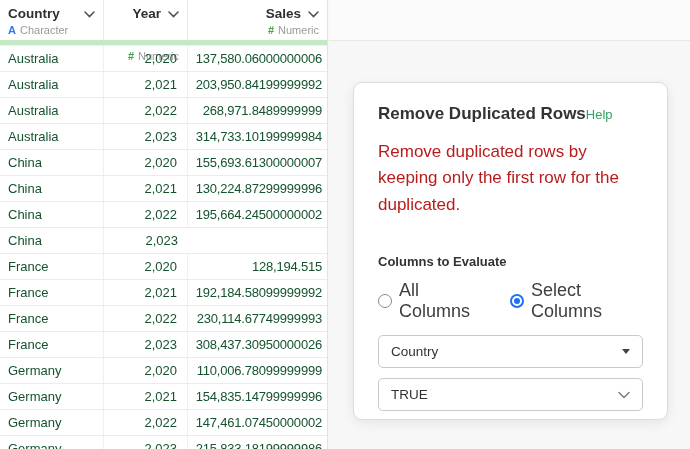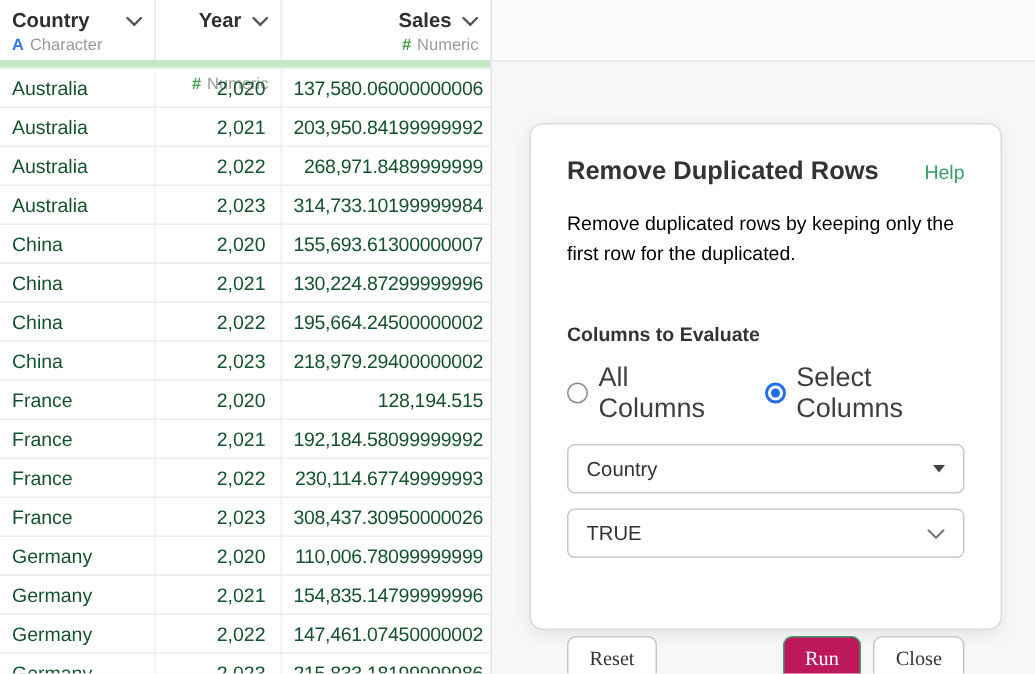--- a/index.html
+++ b/index.html
@@ -54,24 +54,24 @@
   
   .dialog {
     position: absolute; left: 353px; top: 82px;
     width: 315px; height: 338px;
     background: #ffffff;
     border: 1px solid #dcdcdc;
     border-radius: 9px;
     box-shadow: 0 3px 12px rgba(0,0,0,0.08);
     padding: 21px 24px 20px 24px;
   }
-  .dlg-head { display: flex; justify-content: space-between; align-items: baseline; }
+  .dlg-head { display: flex; align-items: baseline; }
   .dlg-title { font-size: 17px; font-weight: bold; color: #333; }
   .dlg-help { font-size: 13px; color: #35a065; text-decoration: none; cursor: pointer; }
-  .dlg-desc { margin-top: 15px; font-size: 13px; line-height: 1.55; color: #000000; }
+  .dlg-desc { margin-top: 15px; font-size: 17px; line-height: 1.55; color: #b91c1c; }
   .dlg-label { margin-top: 36px; font-size: 13px; font-weight: bold; color: #333; }
   .radio-row { margin-top: 11px; display: flex; align-items: center; gap: 26px; font-size: 18px; color: #3e3e3e; }
   .radio-opt { display: flex; align-items: center; gap: 7px; cursor: pointer; }
   .rdot { width: 14px; height: 14px; border-radius: 50%; border: 1.5px solid #8a8a8a; background: #fff; position: relative; flex: none; }
   .rdot.sel { border: 2px solid #1f6ff2; }
   .rdot.sel::after { content: ""; position: absolute; left: 2px; top: 2px; width: 6px; height: 6px; border-radius: 50%; background: #1f6ff2; }
   .combo {
     margin-top: 13px; height: 33px;
     border: 1px solid #c9c9c9; border-radius: 5px;
     display: flex; align-items: center; justify-content: space-between;
@@ -178,21 +178,20 @@
 
   <div class="trow">
     <div class="td td-country">China</div>
     <div class="td td-year">2,022</div>
     <div class="td td-sales">195,664.24500000002</div>
   </div>
 
   <div class="trow">
     <div class="td td-country">China</div>
     <div class="td td-year">2,023</div>
-    <div class="td td-sales">218,979.29400000002</div>
   </div>
 
   <div class="trow">
     <div class="td td-country">France</div>
     <div class="td td-year">2,020</div>
     <div class="td td-sales">128,194.515</div>
   </div>
 
   <div class="trow">
     <div class="td td-country">France</div>

